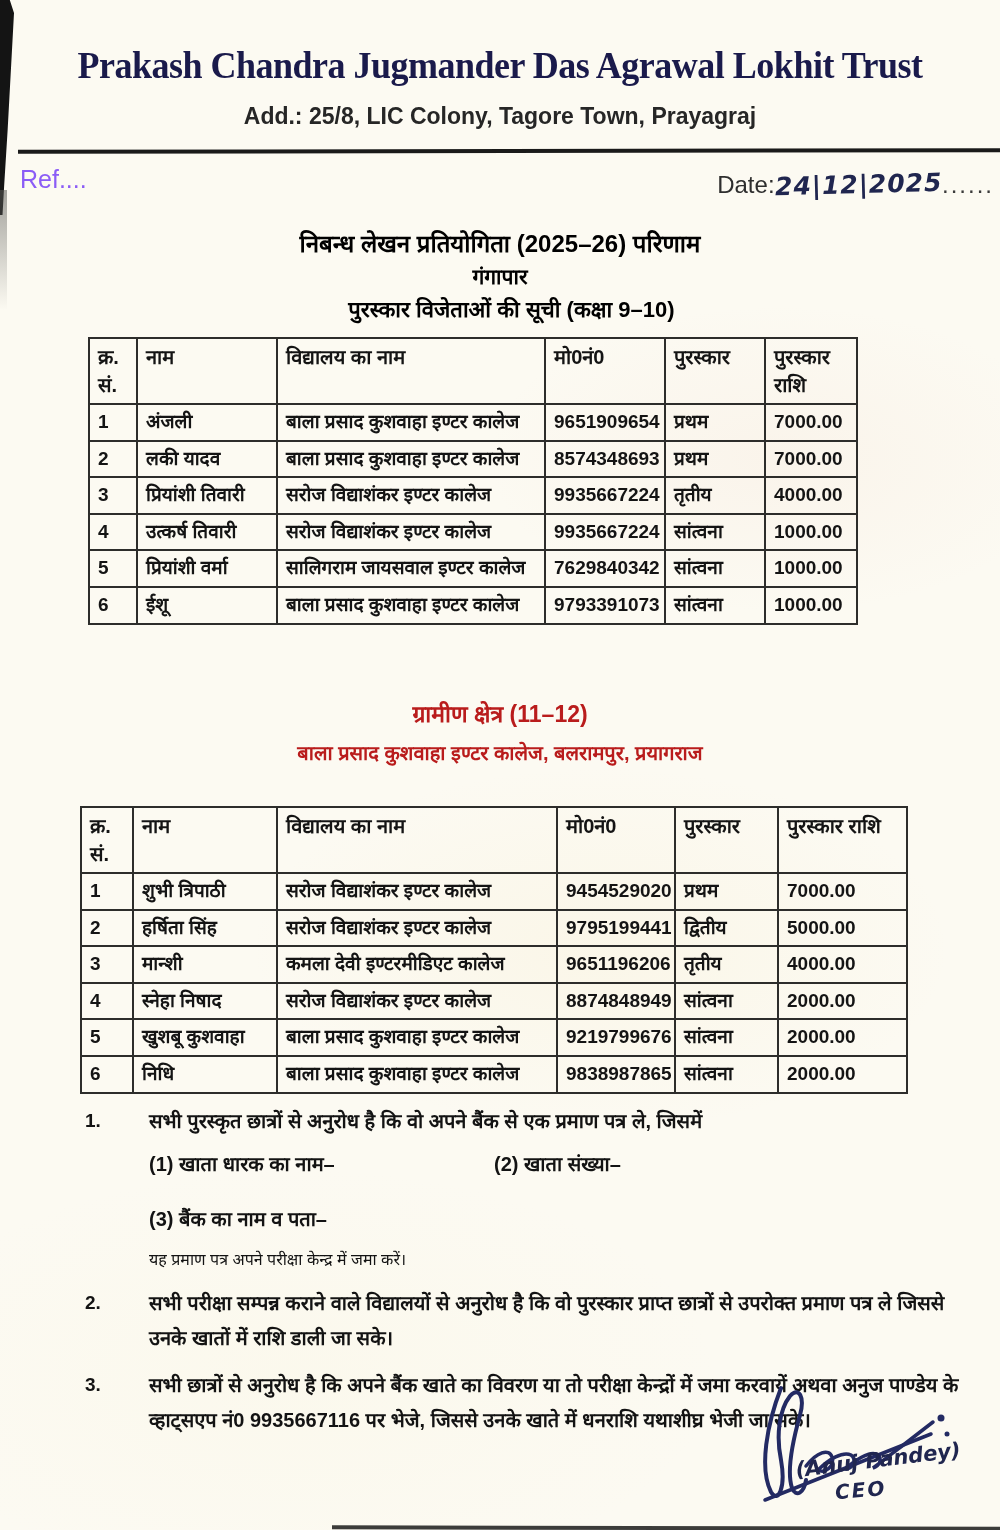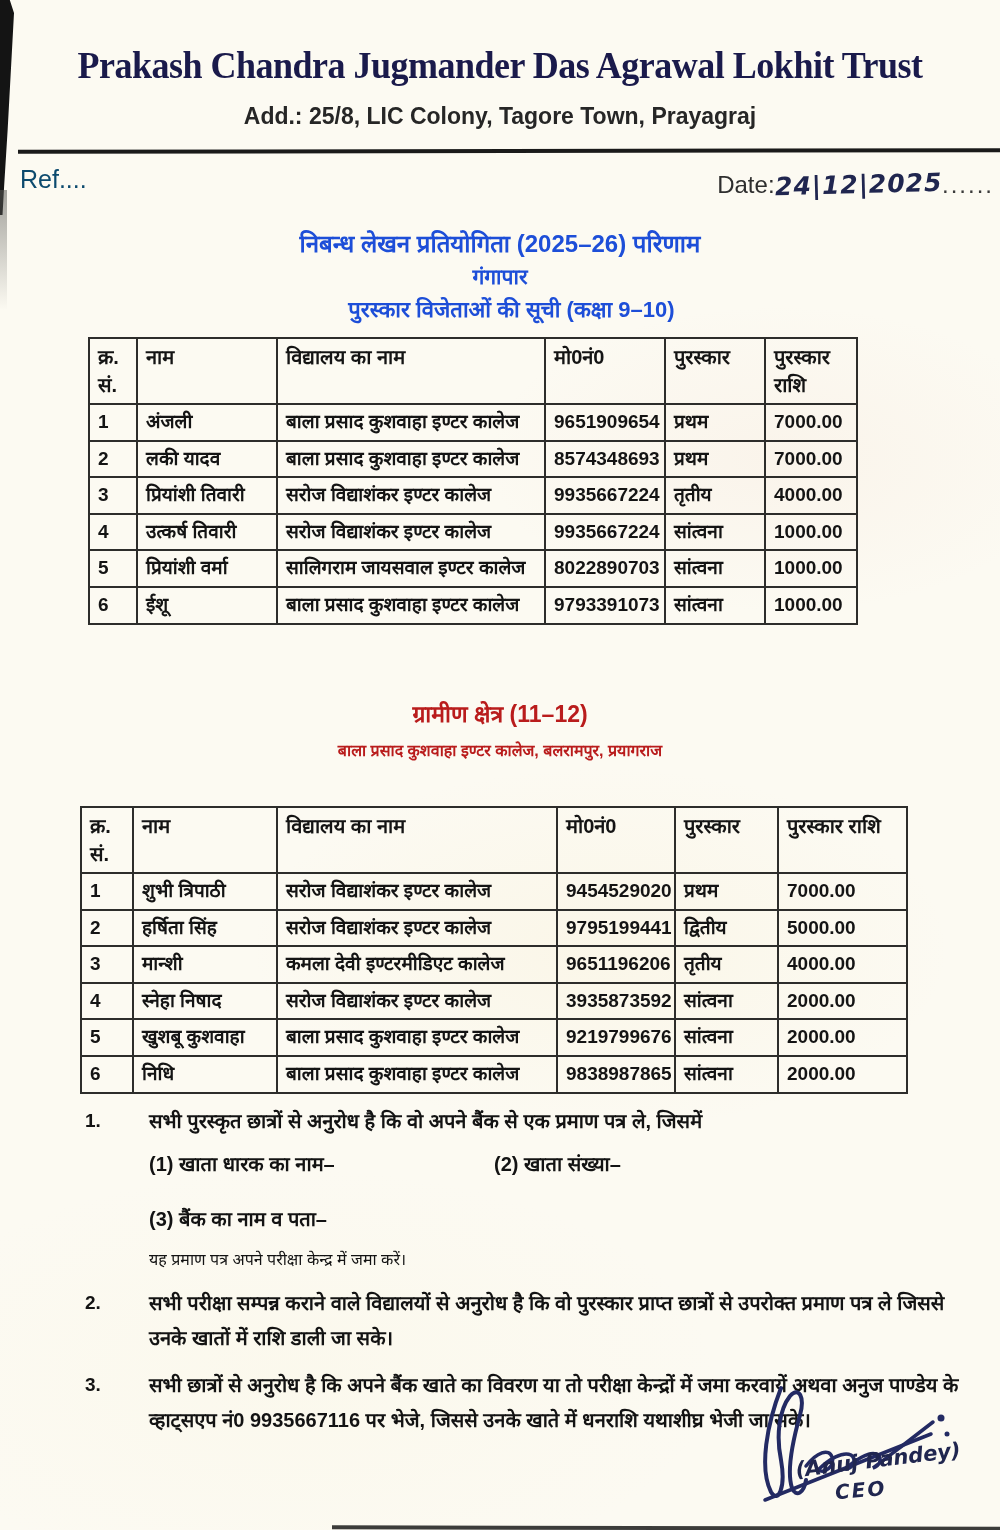--- a/index.html
+++ b/index.html
@@ -19,33 +19,33 @@
     clip-path:polygon(0 0,70% 0,100% 6%,55% 60%,30% 86%,18% 100%,0 100%);}
   .edge-left-fade{position:absolute;left:0;top:190px;width:7px;height:120px;background:linear-gradient(#5a5a56,transparent);opacity:.55;}
   .edge-bottom{position:absolute;left:332px;right:0;bottom:0;height:4px;background:#3c3c3a;transform:rotate(.12deg);}
   
   .trust-name{position:absolute;top:44px;left:0;right:0;text-align:center;
     font-family:"Liberation Serif",serif;font-weight:bold;font-size:36px;
     letter-spacing:-0.5px;color:#1a1a4b;white-space:nowrap;transform:scaleY(1.06);}
   .address{position:absolute;top:103px;left:0;right:0;text-align:center;
     font-size:23px;font-weight:bold;color:#262626;}
   .rule{position:absolute;top:149px;left:18px;right:0;height:4px;background:#1a1a1a;transform:rotate(-.1deg);}
-  .ref{position:absolute;top:165px;left:20px;font-size:25px;color:#0c4a6e;}
+  .ref{position:absolute;top:165px;left:20px;font-size:25px;color:#8b5cf6;}
   .date-row{position:absolute;top:170px;right:6px;font-size:24px;color:#2e2e2e;white-space:nowrap;}
   .hand{font-family:"DejaVu Sans",sans-serif;font-style:italic;color:#20264f;}
   .date-val{display:inline-block;font-size:25px;letter-spacing:1px;transform:rotate(-1.5deg);font-weight:bold;}
   .date-dots{color:#3a3a3a;letter-spacing:2px;}
   
-  .result-title{position:absolute;top:226px;left:0;right:0;text-align:center;color:#1d4ed8;font-weight:bold;}
+  .result-title{position:absolute;top:226px;left:0;right:0;text-align:center;color:#000000;font-weight:bold;}
   .rt1{font-size:24px;}
   .rt2{font-size:21px;margin-top:3px;}
   .rt3{font-size:22px;margin-top:3px;padding-left:23px;}
   .section2{position:absolute;top:697px;left:0;right:0;text-align:center;color:#b91c1c;font-weight:bold;}
   .s2a{font-size:23px;}
-  .s2b{font-size:16px;margin-top:10px;}
+  .s2b{font-size:20px;margin-top:10px;}
   
   table{border-collapse:collapse;table-layout:fixed;}
   .t1{position:absolute;top:337px;left:88px;width:768px;}
   .t2{position:absolute;top:806px;left:80px;width:826px;}
   th,td{border:2px solid #2d2d2b;vertical-align:top;text-align:left;
     padding:4px 8px;font-size:19px;font-weight:bold;color:#141414;line-height:1.4;
     overflow:hidden;}
   th{font-size:20px;}
   .t1 th{height:52px;}
   .t2 th{height:50px;}
@@ -138,21 +138,21 @@
           <td>उत्कर्ष तिवारी</td>
           <td>सरोज विद्याशंकर इण्टर कालेज</td>
           <td>9935667224</td>
           <td>सांत्वना</td>
           <td>1000.00</td>
         </tr>
         <tr>
           <td>5</td>
           <td>प्रियांशी वर्मा</td>
           <td>सालिगराम जायसवाल इण्टर कालेज</td>
-          <td>8022890703</td>
+          <td>7629840342</td>
           <td>सांत्वना</td>
           <td>1000.00</td>
         </tr>
         <tr>
           <td>6</td>
           <td>ईशू</td>
           <td>बाला प्रसाद कुशवाहा इण्टर कालेज</td>
           <td>9793391073</td>
           <td>सांत्वना</td>
           <td>1000.00</td>
@@ -206,21 +206,21 @@
           <td>मान्शी</td>
           <td>कमला देवी इण्टरमीडिएट कालेज</td>
           <td>9651196206</td>
           <td>तृतीय</td>
           <td>4000.00</td>
         </tr>
         <tr>
           <td>4</td>
           <td>स्नेहा निषाद</td>
           <td>सरोज विद्याशंकर इण्टर कालेज</td>
-          <td>3935873592</td>
+          <td>8874848949</td>
           <td>सांत्वना</td>
           <td>2000.00</td>
         </tr>
         <tr>
           <td>5</td>
           <td>खुशबू कुशवाहा</td>
           <td>बाला प्रसाद कुशवाहा इण्टर कालेज</td>
           <td>9219799676</td>
           <td>सांत्वना</td>
           <td>2000.00</td>

